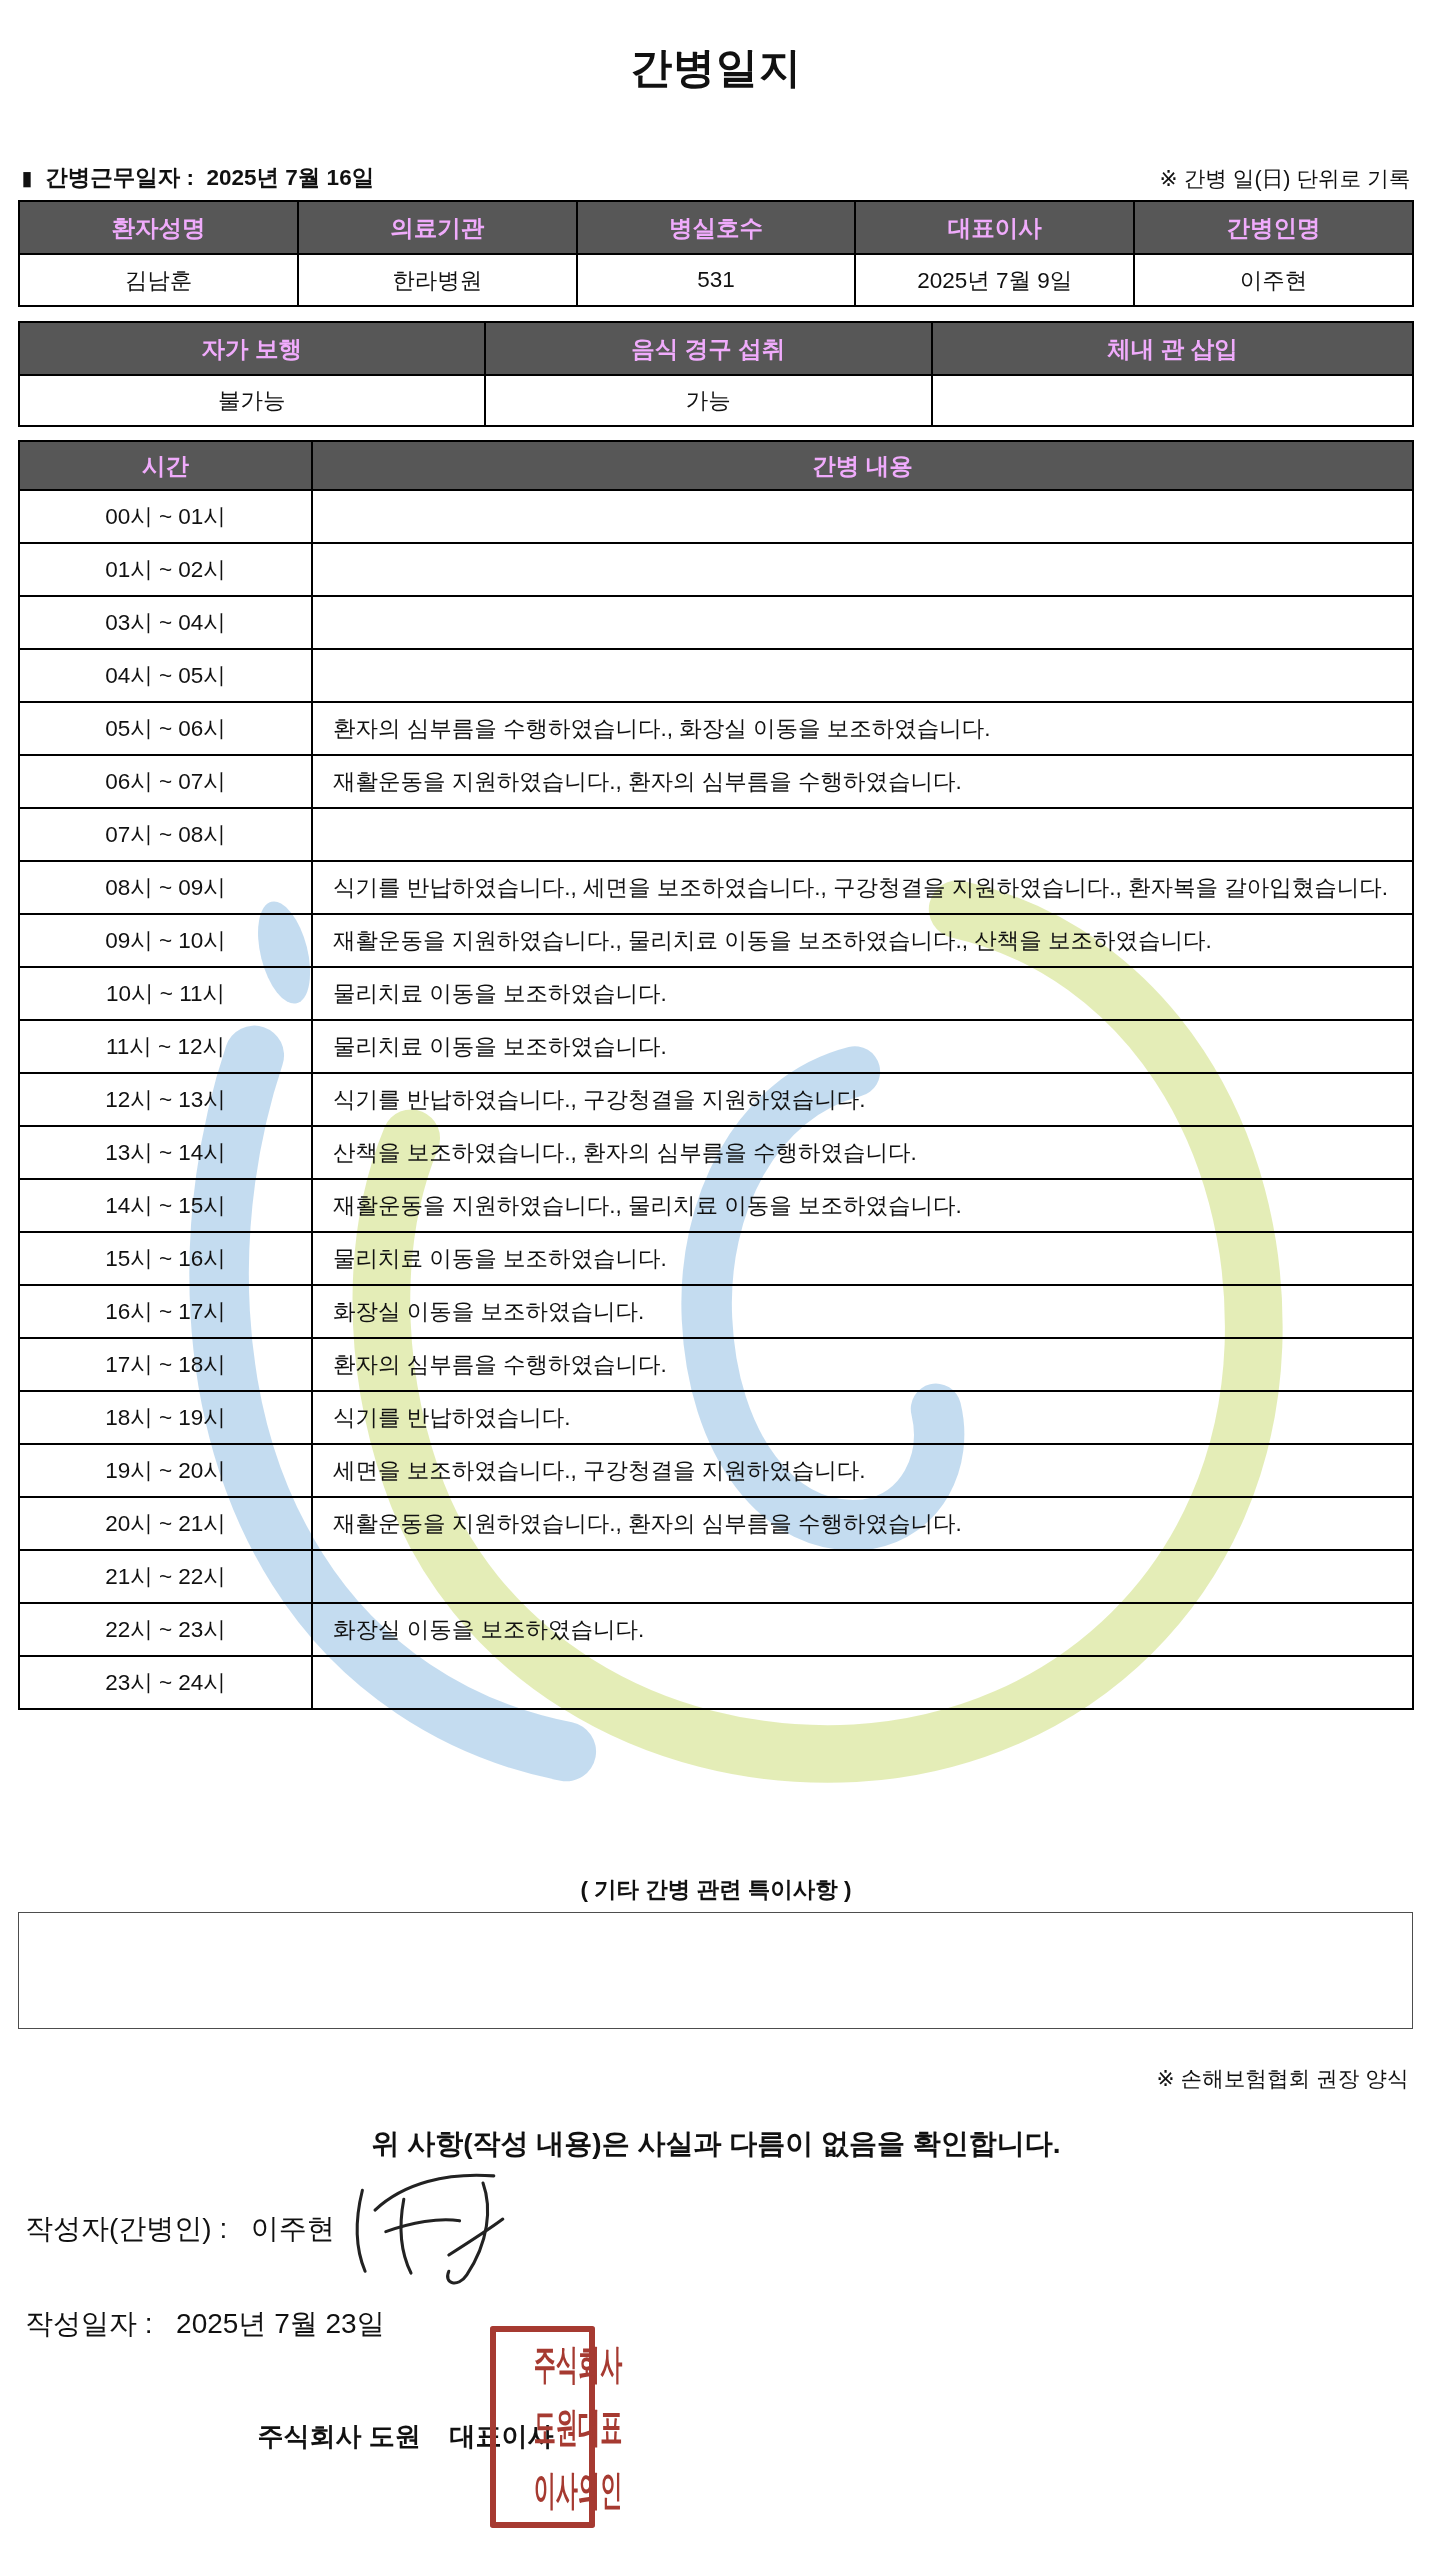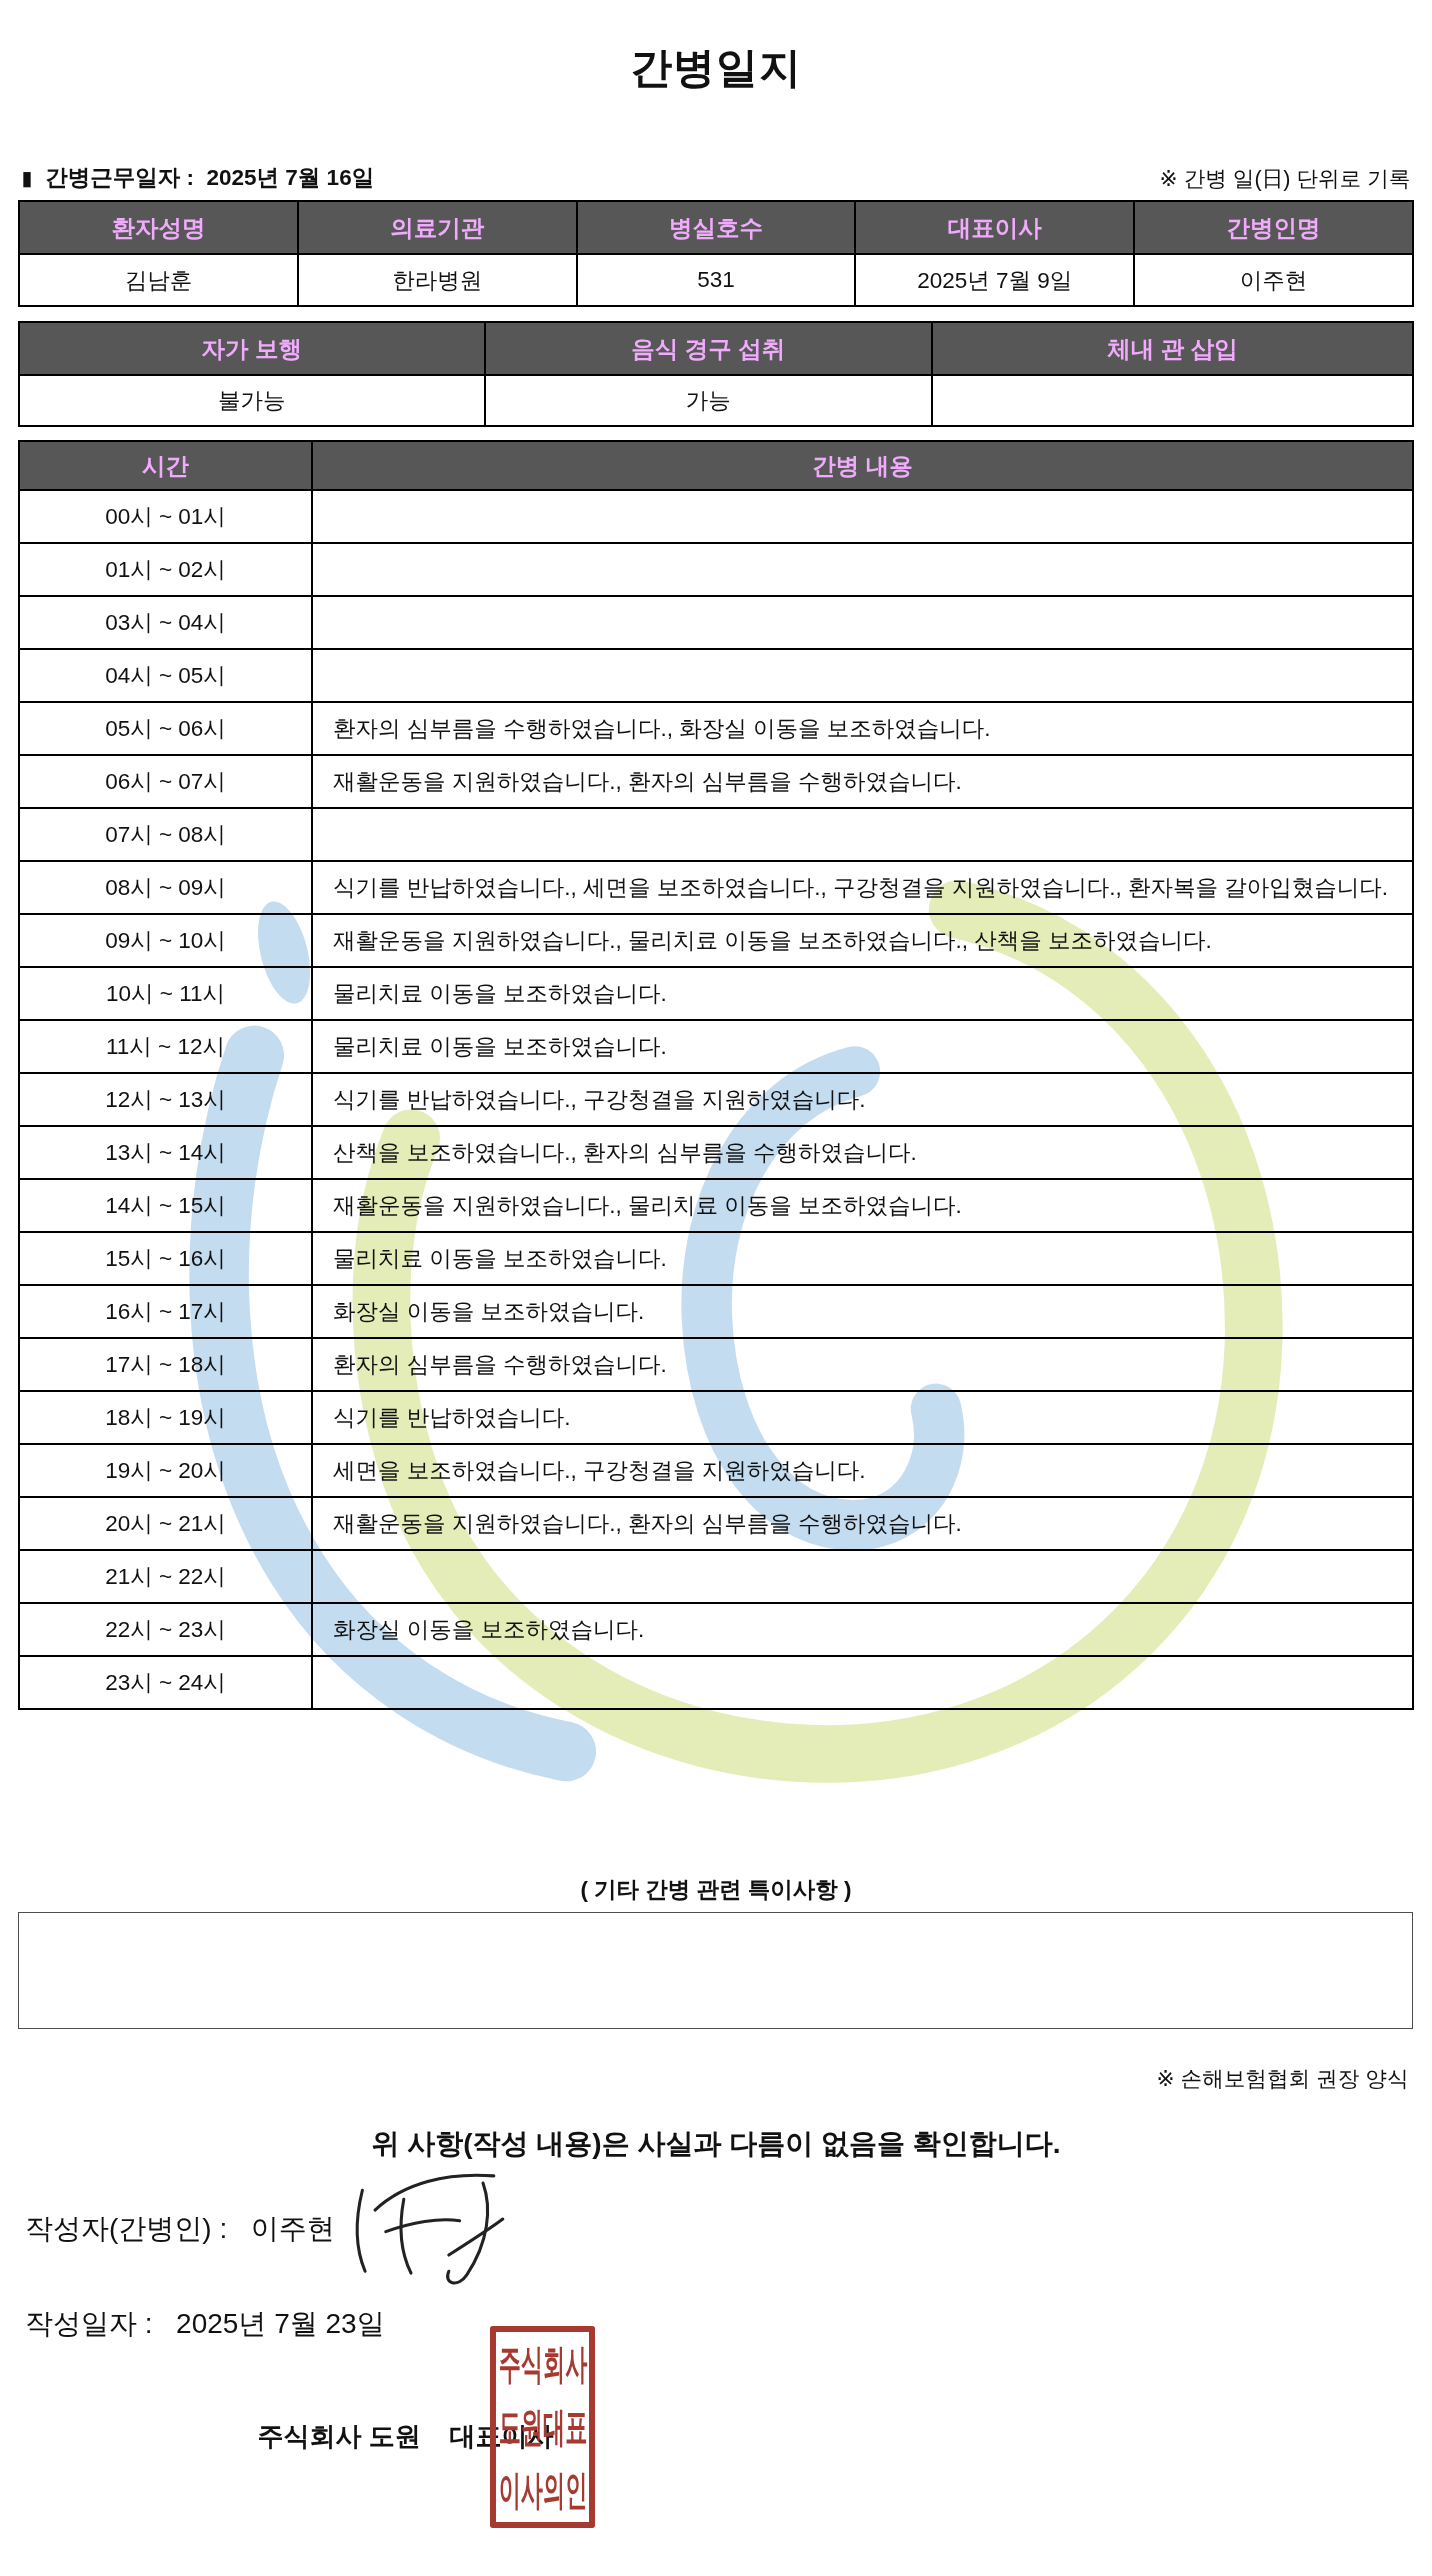--- a/index.html
+++ b/index.html
@@ -46,21 +46,21 @@
   .confirm-line{position:absolute; top:2125px; left:0; width:100%; text-align:center; font-size:28px; font-weight:700;}
 
   .author-row{position:absolute; top:2210px; left:25px; font-size:28px; display:flex; gap:23.5px; }
   .sig-wrap{position:absolute; top:2163px; left:348px; width:189px; height:131px;}
   .date-row{position:absolute; top:2305px; left:25px; font-size:28px; display:flex; gap:23.5px; align-items:center;}
 
   .company-line{position:absolute; top:2419px; left:90px; width:631px; text-align:center; font-size:26px; font-weight:700; white-space:pre-wrap;}
   .stamp{
     position:absolute; top:2326px; left:490px; width:105px; height:202px;
     border:6.3px solid #a63a31; box-sizing:border-box; border-radius:2.7px;
-    display:flex; flex-direction:column; justify-content:space-around; align-items:center;
+    display:flex; flex-direction:column; justify-content:space-around; align-items:flex-start;
     color:#a63a31; filter:blur(0.3px);
   }
   .stamp .s-line{
     font-size:41px; font-weight:900; line-height:58px; white-space:nowrap;
     transform:scaleX(0.54); transform-origin:center; letter-spacing:0px;
   }
 </style>
 </head>
 <body>
 

